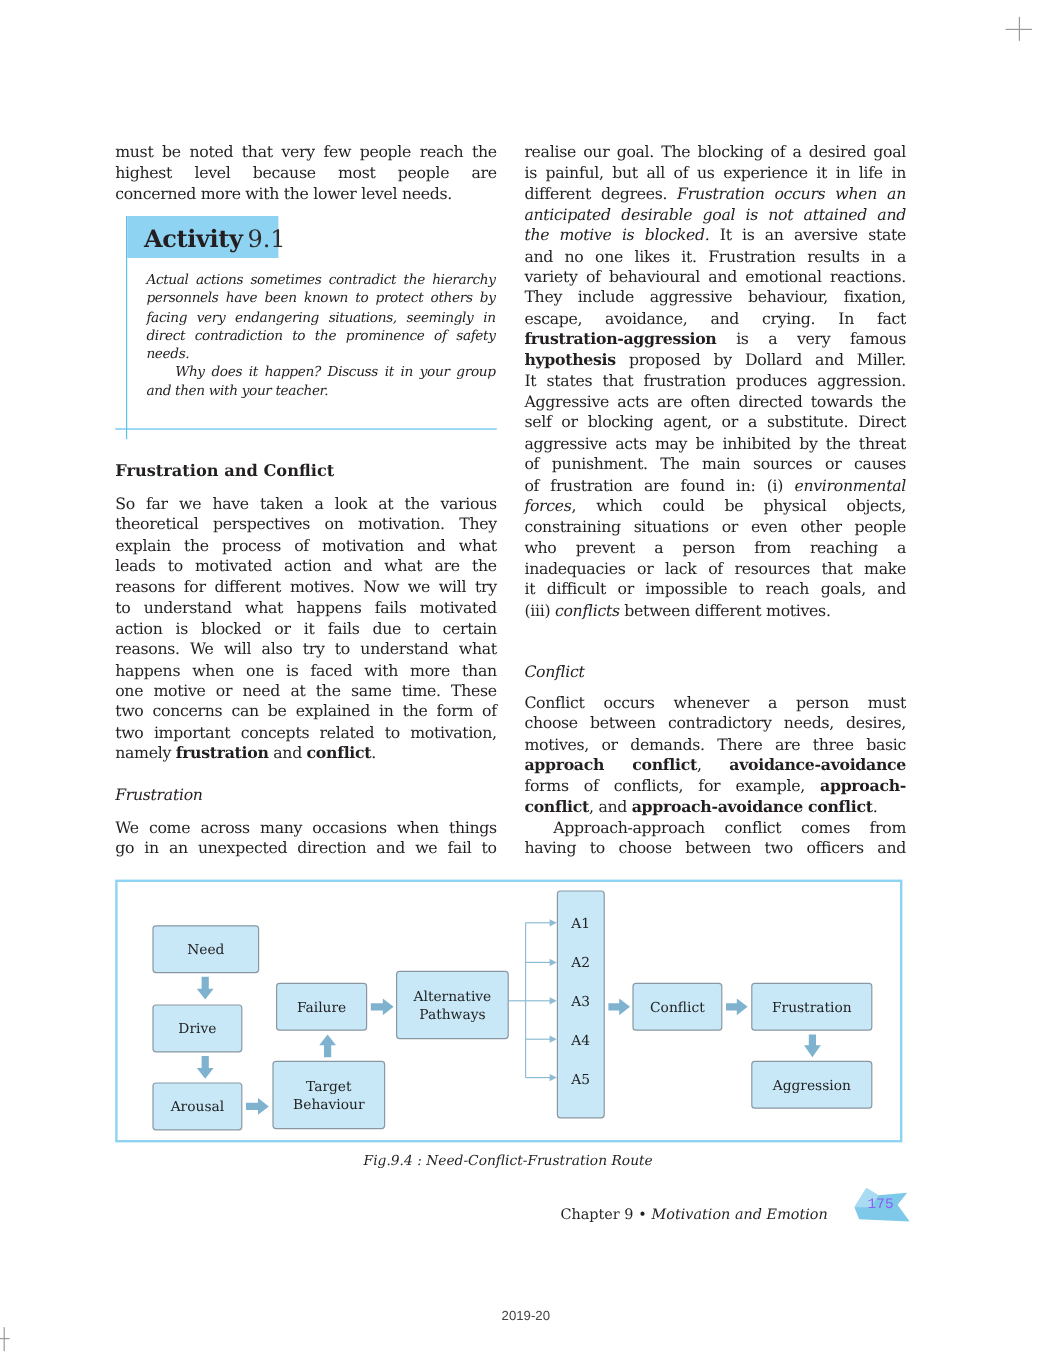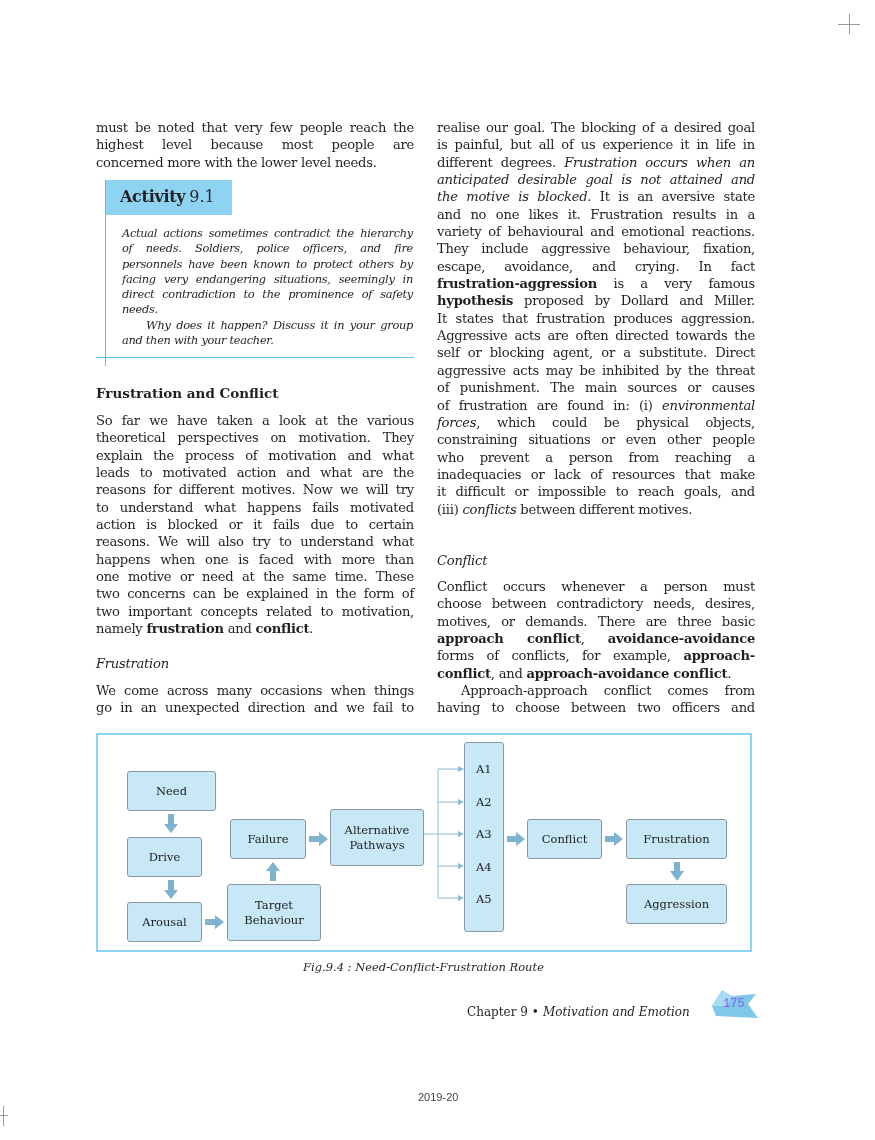--- a/index.html
+++ b/index.html
@@ -13,21 +13,21 @@
   .left { left: 96px; }
   .right { left: 437px; }
   .ln { display: block; white-space: nowrap; text-align-last: justify; text-align: justify; }
   .ln.last { text-align-last: left; }
   .ind { padding-left: 24px; }
   b { font-weight: bold; }
   i { font-style: italic; }
 
   .activity-head { position: absolute; left: 106px; top: 180px; width: 126px; height: 35px;
                    background: #8fd3f3; }
-  .activity-title { position: absolute; left: 14px; top: 7px; font-size: 16px; white-space: nowrap; }
+  .activity-title { position: absolute; left: 14px; top: 7px; font-size: 20px; white-space: nowrap; }
   .activity-title .word { font-family: "DejaVu Serif", serif; font-weight: bold; letter-spacing: -0.3px; }
   .activity-title .num { font-family: "DejaVu Serif", serif; color: #2b2b2b; margin-left: 4px; }
   .activity-vline { position: absolute; left: 105px; top: 180px; width: 1px; height: 186px; background: #5cc0ea; }
   .activity-hline { position: absolute; left: 96px; top: 357px; width: 318px; height: 1px; background: #5cc0ea; }
   .activity-text { position: absolute; left: 122px; top: 226px; width: 291px; font-size: 11.4px;
                    line-height: 15.3px; font-style: italic; letter-spacing: -0.3px; }
 
   .heading { position: absolute; left: 96px; top: 385px; font-size: 13.5px; font-weight: bold; }
   .subhead { font-style: italic; }
 
@@ -65,21 +65,20 @@
 
 <div class="activity-vline"></div>
 <div class="activity-hline"></div>
 <div class="activity-head">
   <span class="activity-title">
     <span class="word">Activity</span><span class="num">9.1</span>
   </span>
 </div>
 <div class="activity-text">
   <span class="ln">Actual actions sometimes contradict the hierarchy</span>
-  <span class="ln">of needs. Soldiers, police officers, and fire</span>
   <span class="ln">personnels have been known to protect others by</span>
   <span class="ln">facing very endangering situations, seemingly in</span>
   <span class="ln">direct contradiction to the prominence of safety</span>
   <span class="ln last">needs.</span>
   <span class="ln ind">Why does it happen? Discuss it in your group</span>
   <span class="ln last">and then with your teacher.</span>
 </div>
 
 <div class="heading">Frustration and Conflict</div>
 

